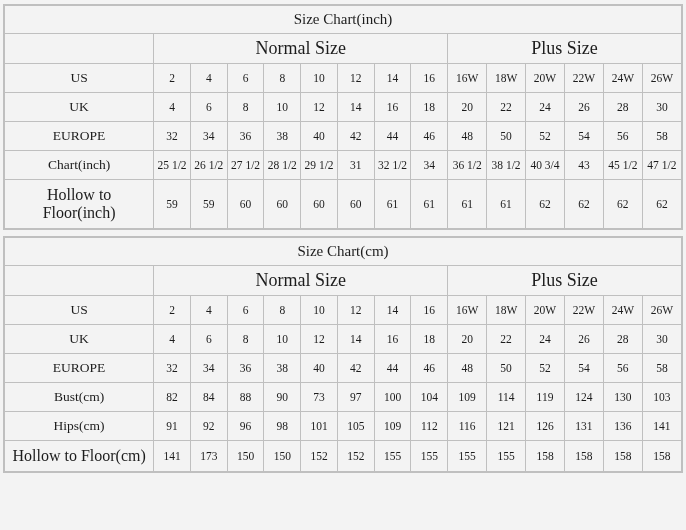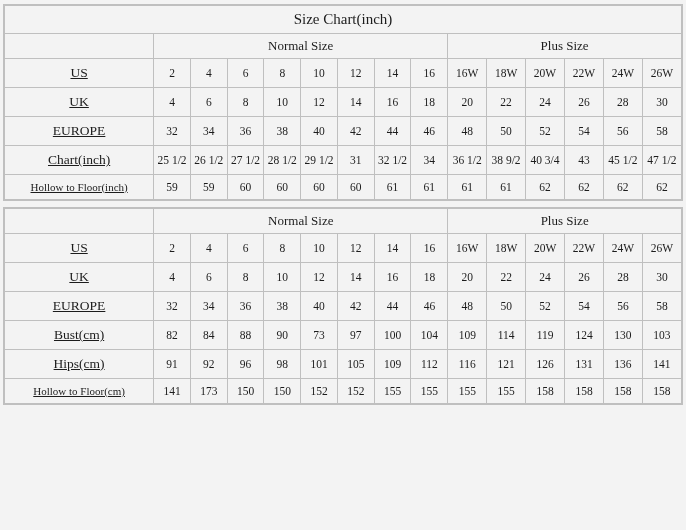--- a/index.html
+++ b/index.html
@@ -43,31 +43,30 @@
     background: #f3f3f3;
   }
   .title-cell {
     font-size: 15px;
     padding: 5px 0 5px;
     border-left: none;
     border-right: none;
     border-top: none;
   }
   .group-cell {
-    font-size: 13px;
+    font-size: 18px;
     padding: 4px 0;
   }
   .rowlabel {
     font-size: 13.5px;
     padding: 6px 4px;
     text-align: center;
-    text-decoration: underline;
   }
   .rowlabel-wide {
-    font-size: 11px;
+    font-size: 16px;
   }
   .datacell {
     font-size: 11.5px;
     padding: 6px 1px;
   }
   .blank-cell {
     border-left: none;
   }
   .wrap-rel { position: relative; }
 </style>
@@ -147,21 +146,21 @@
           <td class="rowlabel">Chart(inch)</td>
           <td class="datacell">25 1/2</td>
           <td class="datacell">26 1/2</td>
           <td class="datacell">27 1/2</td>
           <td class="datacell">28 1/2</td>
           <td class="datacell">29 1/2</td>
           <td class="datacell">31</td>
           <td class="datacell">32 1/2</td>
           <td class="datacell">34</td>
           <td class="datacell">36 1/2</td>
-          <td class="datacell">38 9/2</td>
+          <td class="datacell">38 1/2</td>
           <td class="datacell">40 3/4</td>
           <td class="datacell">43</td>
           <td class="datacell">45 1/2</td>
           <td class="datacell">47 1/2</td>
         </tr>
         <tr>
           <td class="rowlabel rowlabel-wide">Hollow to Floor(inch)</td>
           <td class="datacell">59</td>
           <td class="datacell">59</td>
           <td class="datacell">60</td>
@@ -183,20 +182,23 @@
 
   <div class="chart-block wrap-rel">
     <table class="chart">
       <colgroup>
         <col style="width:138px">
         <col span="8" style="width:34px">
         <col span="6" style="width:36px">
       </colgroup>
       <tbody>
         <tr>
+          <td class="title-cell" colspan="15">Size Chart(cm)</td>
+        </tr>
+        <tr>
           <td class="group-cell blank-cell"></td>
           <td class="group-cell" colspan="8">Normal Size</td>
           <td class="group-cell" colspan="6">Plus Size</td>
         </tr>
         <tr>
           <td class="rowlabel">US</td>
           <td class="datacell">2</td>
           <td class="datacell">4</td>
           <td class="datacell">6</td>
           <td class="datacell">8</td>

